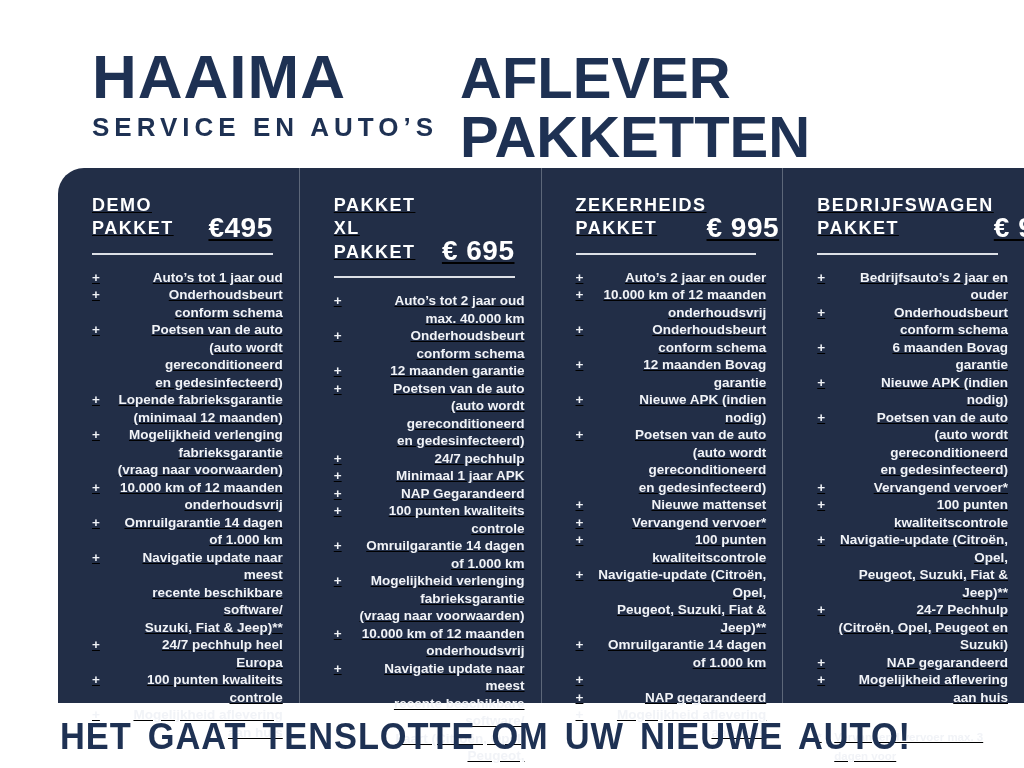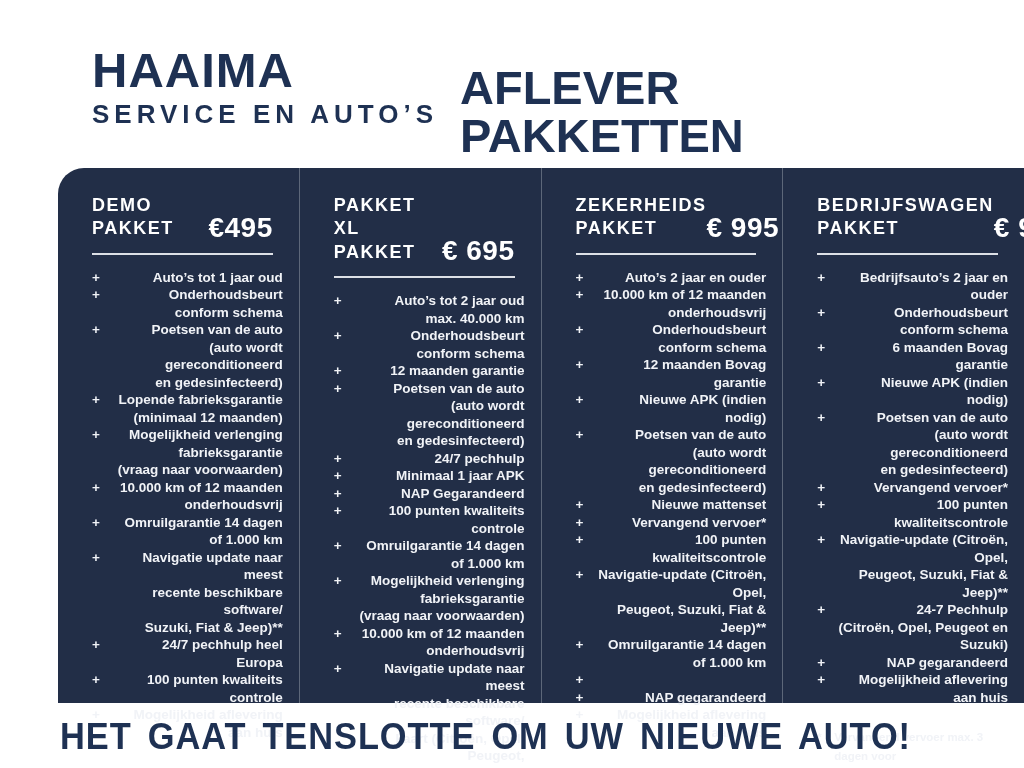--- a/index.html
+++ b/index.html
@@ -9,29 +9,29 @@
     --divider:#5d6779;
     --rule:#dde0e6;
   }
   *{margin:0;padding:0;box-sizing:border-box;}
   html,body{width:1024px;height:768px;overflow:hidden;background:#ffffff;
     font-family:"Liberation Sans","DejaVu Sans",sans-serif;}
   .page{position:relative;width:1024px;height:768px;background:#ffffff;}
 
   
   .logo{position:absolute;left:92px;top:46px;}
-  .logo-title{font-size:49px;font-weight:800;letter-spacing:1px;color:var(--navy);line-height:1;}
+  .logo-title{font-size:62px;font-weight:800;letter-spacing:1px;color:var(--navy);line-height:1;}
   .logo-sub{font-size:26px;font-weight:700;letter-spacing:5px;color:var(--navy);margin-top:4px;}
-  .title{position:absolute;left:460px;top:64px;color:var(--navy);
-    font-size:47px;font-weight:800;line-height:1.02;letter-spacing:0px;}
+  .title{position:absolute;left:460px;top:48px;color:var(--navy);
+    font-size:58px;font-weight:800;line-height:1.02;letter-spacing:0px;}
 
   
   .panel{position:absolute;left:58px;top:168px;width:966px;height:535px;
     background:var(--panel-bg);border-radius:26px 0 0 0;display:flex;}
-  .package{flex:1 1 0;padding:26px 16px 18px 34px;min-width:0;}
+  .package{flex:1 1 0;padding:26px 16px 18px 34px;min-width:0;text-decoration:underline;}
   .package + .package{border-left:1px solid var(--divider);}
 
   .pkg-header{display:flex;justify-content:space-between;align-items:flex-end;padding-right:10px;}
   .pkg-name{color:#ffffff;font-size:18px;font-weight:800;letter-spacing:1.5px;line-height:1.3;}
   .pkg-name span{display:block;}
   .pkg-price{color:#ffffff;font-size:28px;font-weight:800;letter-spacing:0.5px;margin-bottom:-3px;white-space:nowrap;}
   .pkg-rule{height:2px;background:var(--rule);margin:12px 10px 14px 0;}
 
   .pkg-items{list-style:none;color:var(--panel-text);font-size:13.5px;font-weight:700;line-height:17.5px;}
   .pkg-items li{display:flex;}

